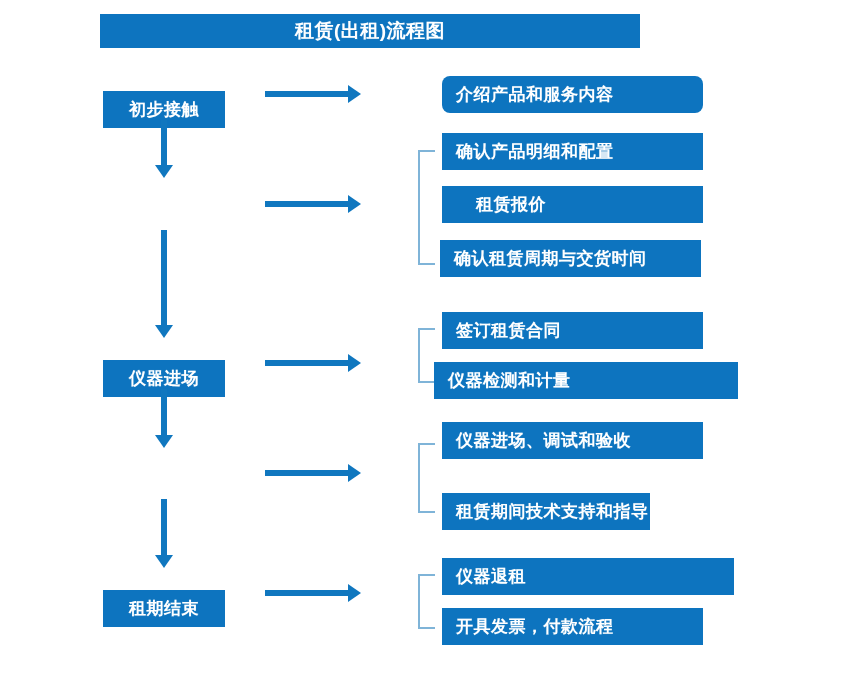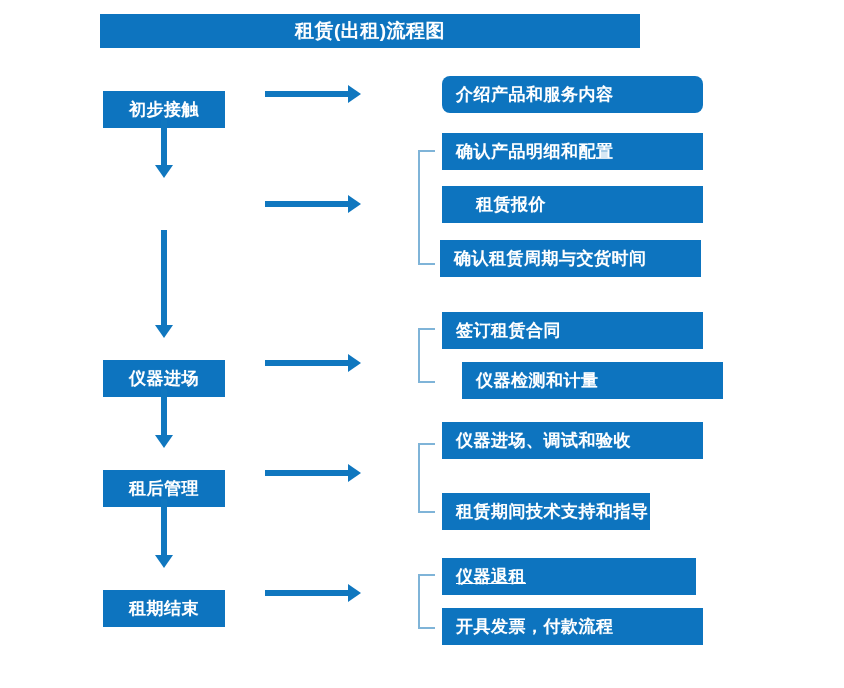--- a/index.html
+++ b/index.html
@@ -99,21 +99,20 @@
 
 <div id="canvas">
 
   <div class="box title-bar" style="left:100px; top:14px; width:540px; height:34px;">租赁(出租)流程图</div>
 
   <div class="box stage-box" style="left:103px; top:76px; width:122px; height:37px;">初步接触</div>
 
 
   <div class="box stage-box" style="left:103px; top:345px; width:122px; height:37px;">仪器进场</div>
 
-  <div class="box stage-box" style="left:103px; top:455px; width:122px; height:37px;">租后管理</div>
 
   <div class="box stage-box" style="left:103px; top:575px; width:122px; height:37px;">租期结束</div>
 
   <div class="v-arrow" style="left:155px; top:120px; height:58px;">
     <div class="shaft" style="height:45px;"></div>
     <div class="head" style="top:45px;"></div>
   </div>
 
   <div class="v-arrow" style="left:155px; top:230px; height:108px;">
     <div class="shaft" style="height:95px;"></div>
@@ -166,23 +165,23 @@
   <div class="box detail-box" style="left:442px; top:76px; width:261px; height:37px;border-radius:8px;">介绍产品和服务内容</div>
 
   <div class="box detail-box" style="left:442px; top:133px; width:261px; height:37px;">确认产品明细和配置</div>
 
   <div class="box detail-box" style="left:442px; top:186px; width:261px; height:37px;padding-left:34px;">租赁报价</div>
 
   <div class="box detail-box" style="left:440px; top:240px; width:261px; height:37px;">确认租赁周期与交货时间</div>
 
   <div class="box detail-box" style="left:442px; top:312px; width:261px; height:37px;">签订租赁合同</div>
 
-  <div class="box detail-box" style="left:462px; top:362px; width:261px; height:37px;">仪器检测和计量</div>
+  <div class="box detail-box" style="left:434px; top:362px; width:304px; height:37px;">仪器检测和计量</div>
 
   <div class="box detail-box" style="left:442px; top:422px; width:261px; height:37px;">仪器进场、调试和验收</div>
 
   <div class="box detail-box" style="left:442px; top:493px; width:208px; height:37px;">租赁期间技术支持和指导</div>
 
-  <div class="box detail-box" style="left:442px; top:558px; width:254px; height:37px;text-decoration:underline;">仪器退租</div>
+  <div class="box detail-box" style="left:442px; top:558px; width:292px; height:37px;">仪器退租</div>
 
   <div class="box detail-box" style="left:442px; top:608px; width:261px; height:37px;">开具发票，付款流程</div>
 
 </div>
 
 </body></html>

